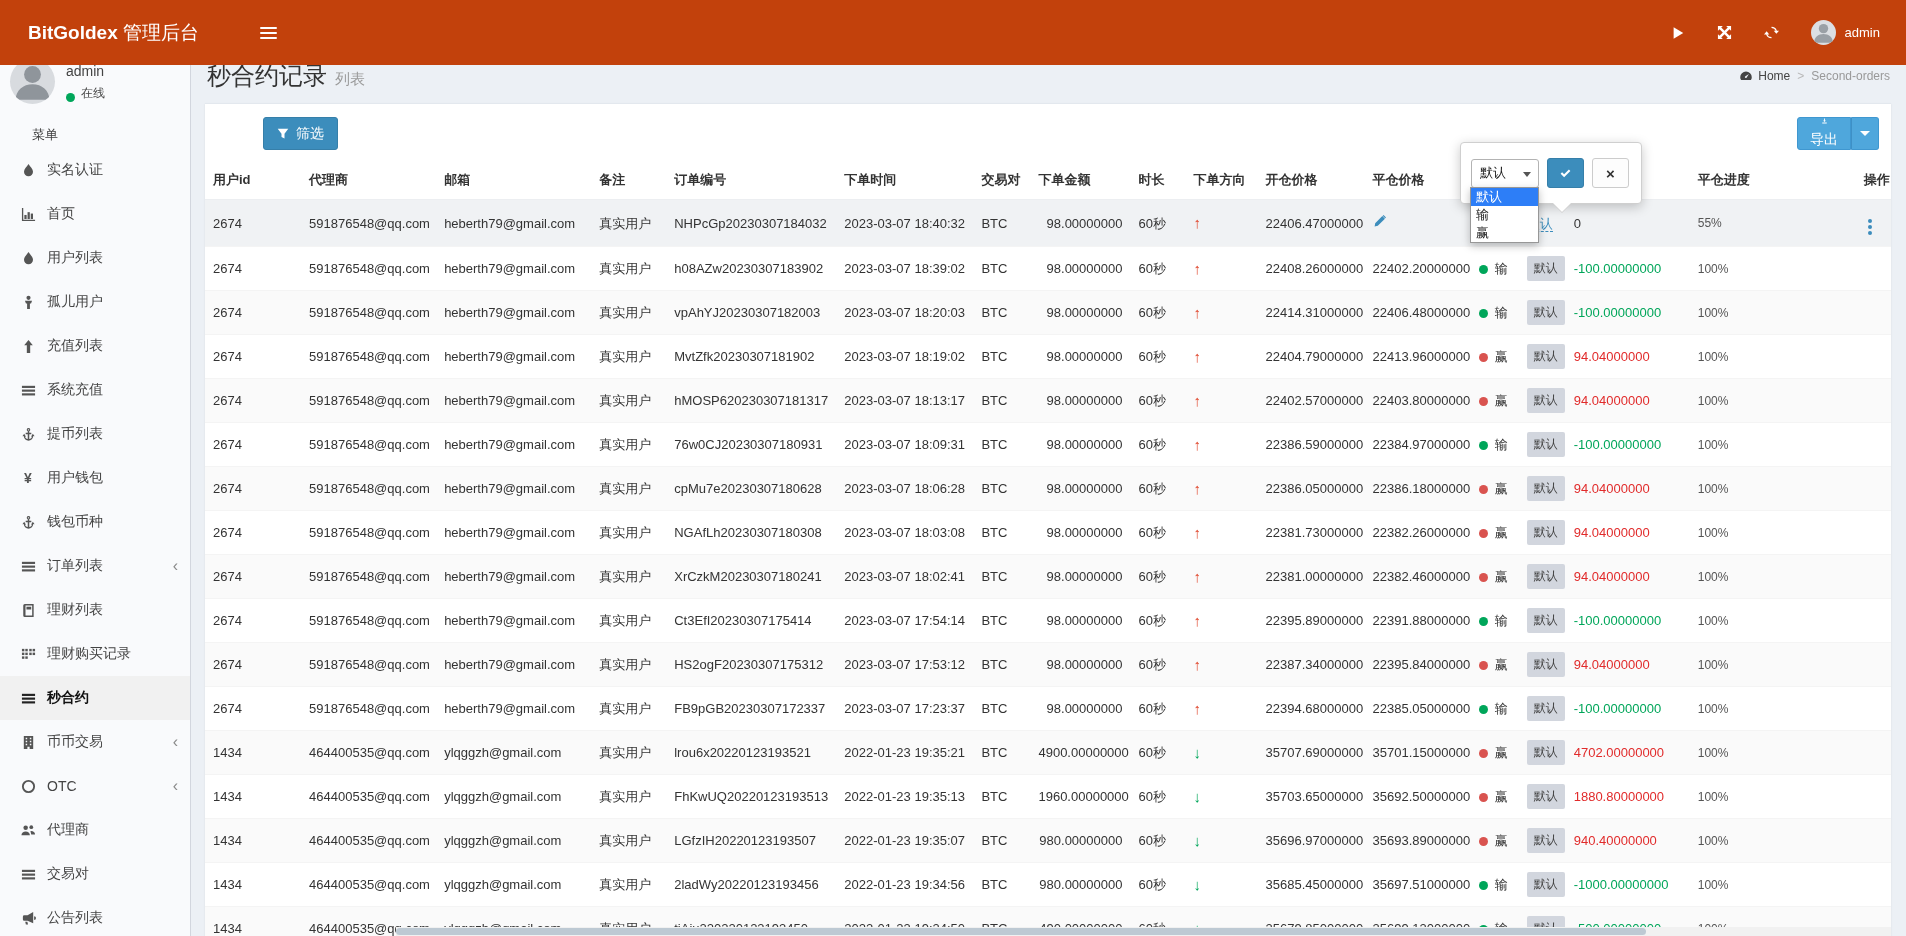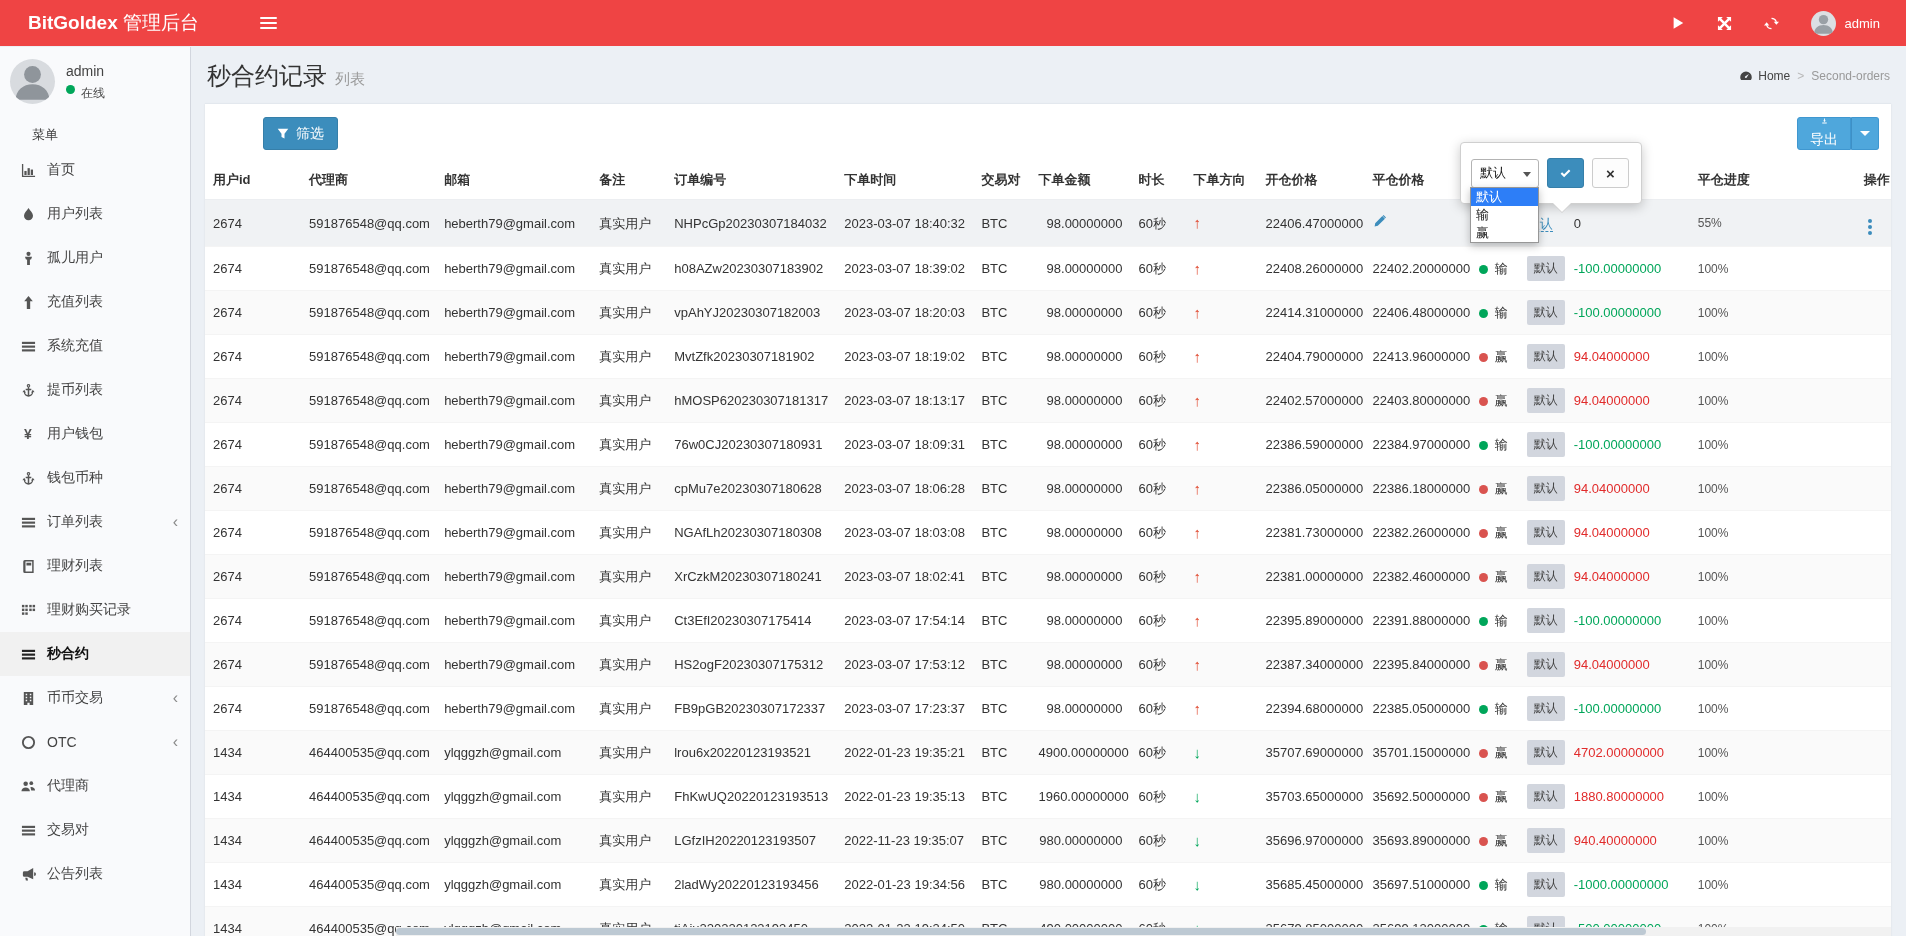--- a/index.html
+++ b/index.html
@@ -4,35 +4,35 @@
 <style>
   html,body{margin:0;padding:0;}
   body{
     width:1906px;height:936px;position:relative;overflow:hidden;
     background:#ecf0f5;
     font-family:"Liberation Sans","DejaVu Sans",sans-serif;
     color:#333;font-size:14px;
   }
   svg{display:block;}
   
-  .navbar{position:absolute;top:0;left:0;right:0;height:46px;background:#ef4444;display:flex;align-items:center;z-index:20;}
+  .navbar{position:absolute;top:0;left:0;right:0;height:65px;background:#c2410c;display:flex;align-items:center;z-index:20;}
   .brand{width:218px;padding-left:28px;color:#fff;font-size:19px;white-space:nowrap;}
   .brand b{font-weight:bold;}
   .hamburger{width:44px;height:47px;display:flex;flex-direction:column;justify-content:center;align-items:center;gap:3px;cursor:pointer;}
   .hamburger i{display:block;width:17px;height:2px;background:#fff;border-radius:1px;}
   .nav-right{margin-left:auto;display:flex;align-items:center;gap:32px;padding-right:26px;}
   .nav-ico{color:#fff;fill:#fff;cursor:pointer;}
   .nav-user{display:flex;align-items:center;gap:9px;color:#fff;font-size:13px;cursor:pointer;}
   .avatar-sm{width:25px;height:25px;border-radius:50%;background:#dcdfe3;overflow:hidden;}
   
   .sidebar{position:absolute;top:47px;left:0;width:190px;bottom:0;background:#f9fafc;border-right:1px solid #d2d6de;z-index:10;}
   .user-panel{display:flex;gap:11px;padding:12px 10px 8px 10px;}
   .avatar-lg{width:45px;height:45px;border-radius:50%;background:#d8dbdf;overflow:hidden;flex:none;}
   .up-name{font-size:14px;color:#444;padding-top:4px;}
-  .up-status{font-size:12px;color:#444;margin-top:6px;display:flex;align-items:flex-start;gap:6px;}
+  .up-status{font-size:12px;color:#444;margin-top:6px;display:flex;align-items:flex-end;gap:6px;}
   .dot-online{width:9px;height:9px;border-radius:50%;background:#00a65a;display:inline-block;}
   .menu-label{padding:14px 15px 4px 32px;font-size:13px;color:#404040;}
   ul.menu{list-style:none;margin:0;padding:0;}
   ul.menu li{height:44px;display:flex;align-items:center;padding:0 12px 0 16px;font-size:14px;color:#444;cursor:pointer;}
   ul.menu li .mi{width:24px;margin-right:7px;color:#555;fill:#555;display:flex;justify-content:center;}
   ul.menu li .chev{margin-left:auto;color:#8a8a8a;font-size:16px;}
   ul.menu li.active{background:#f1f1f1;color:#111;font-weight:bold;}
   ul.menu li.active .mi{fill:#222;color:#222;}
   
   .main{position:absolute;left:190px;top:47px;right:0;bottom:0;}
@@ -148,20 +148,28 @@
           <span class="dot-online"></span>
           <span>在线</span>
         </div>
     </div>
   </div>
   <div class="menu-label">菜单</div>
   <ul class="menu">
       <li>
         <span class="mi">
           <svg width="15" height="15" viewBox="0 0 16 16">
+            <path d="M8 1C6.3 3.9 3.2 6.3 3.2 9.3a4.8 4.8 0 0 0 9.6 0C12.8 6.3 9.7 3.9 8 1z"></path>
+          </svg>
+        </span>
+        <span class="ml">实名认证</span>
+      </li>
+      <li>
+        <span class="mi">
+          <svg width="15" height="15" viewBox="0 0 16 16">
             <path d="M1 1v14h14v-1.4H2.4V1z"></path>
             <rect x="3.6" y="8.5" width="2.4" height="4.3"></rect>
             <rect x="7" y="5.5" width="2.4" height="7.3"></rect>
             <rect x="10.4" y="7" width="2.4" height="5.8"></rect>
           </svg>
         </span>
         <span class="ml">首页</span>
       </li>
       <li>
         <span class="mi">
@@ -664,21 +672,21 @@
             <td><span class="profit-pos">1880.80000000</span></td>
             <td><span class="prog-label">100%</span><span class="prog-track"><span class="prog-bar" style="width:100%"></span></span></td>
             <td></td>
           </tr>
           <tr>
             <td>1434</td>
             <td>464400535@qq.com</td>
             <td>ylqggzh@gmail.com</td>
             <td>真实用户</td>
             <td>LGfzIH20220123193507</td>
-            <td>2022-11-23 19:35:07</td>
+            <td>2022-01-23 19:35:07</td>
             <td>BTC</td>
             <td class="cell-amount">980.00000000</td>
             <td>60秒</td>
             <td><span class="arr down">↓</span></td>
             <td>35696.97000000</td>
             <td>35693.89000000</td>
             <td><span class="res-dot win"></span><span>赢</span></td>
             <td><span class="badge-def">默认</span></td>
             <td><span class="profit-pos">940.40000000</span></td>
             <td><span class="prog-label">100%</span><span class="prog-track"><span class="prog-bar" style="width:100%"></span></span></td>

